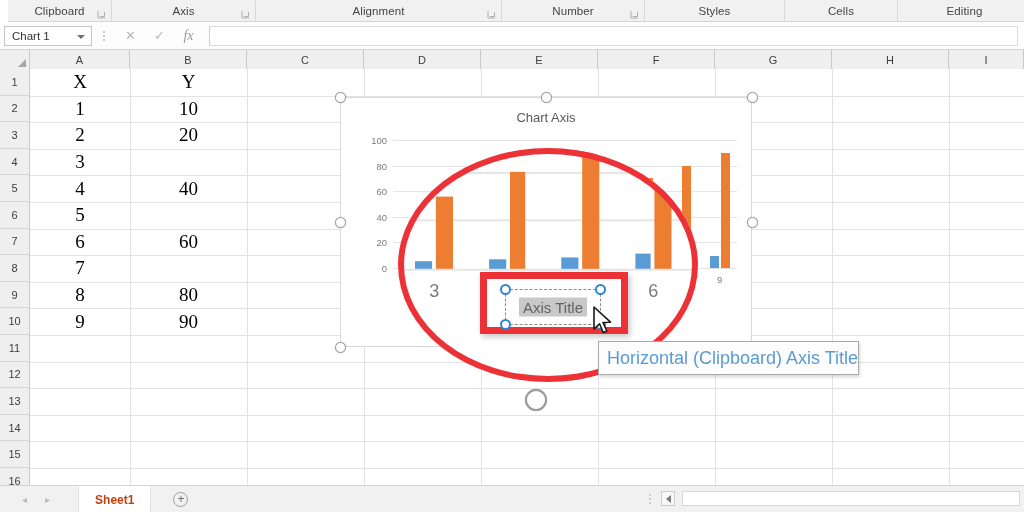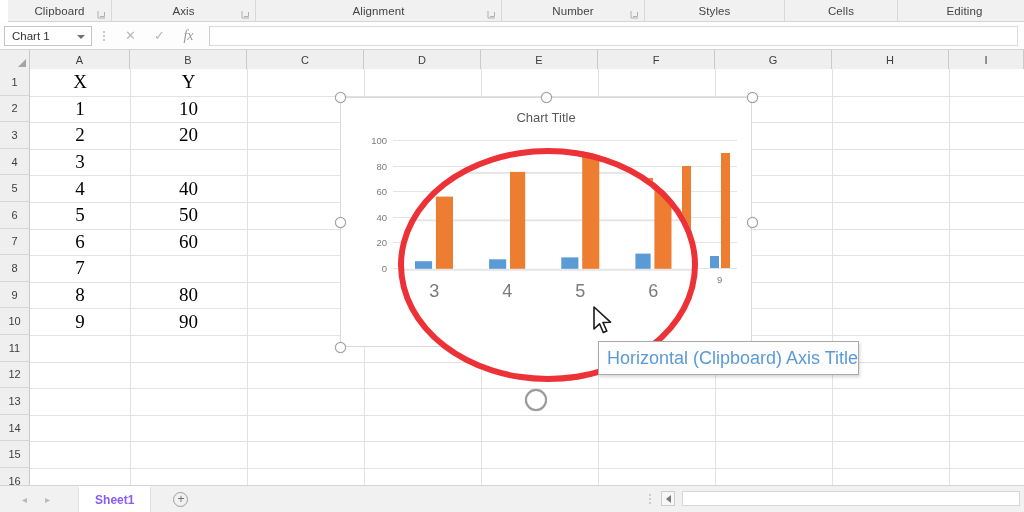--- a/index.html
+++ b/index.html
@@ -225,21 +225,21 @@
   .tabbar {
     position: absolute; left: 0; top: 485px; width: 1024px; height: 27px;
     background: #f1f1f1; border-top: 1px solid #d4d4d4;
     display: flex; align-items: center;
   }
   .navarrows { display: flex; align-items: center; gap: 18px; margin-left: 22px; }
   .navarrows span { color: #b9b9b9; font-size: 10px; }
   .sheet-tab {
     margin-left: 28px; height: 26px; padding: 0 16px;
     display: flex; align-items: center;
-    font-size: 12px; font-weight: bold; color: #8b5cf6;
+    font-size: 12px; font-weight: bold; color: #c2410c;
     background: #ffffff; border-top: 2px solid #ffffff;
     border-left: 1px solid #e1e1e1; border-right: 1px solid #e1e1e1;
   }
   .addsheet {
     margin-left: 22px; width: 15px; height: 15px; border-radius: 50%;
     border: 1px solid #9e9e9e; color: #6f6f6f;
     display: flex; align-items: center; justify-content: center;
     font-size: 12px; line-height: 1;
   }
   .hscroll-wrap {
@@ -382,33 +382,32 @@
         <div class="cell" style="left: 0px; width: 100px; top: 0px;">X</div>
         <div class="cell" style="left: 100px; width: 117px; top: 0px;">Y</div>
         <div class="cell" style="left: 0px; width: 100px; top: 26.6px;">1</div>
         <div class="cell" style="left: 100px; width: 117px; top: 26.6px;">10</div>
         <div class="cell" style="left: 0px; width: 100px; top: 53.2px;">2</div>
         <div class="cell" style="left: 100px; width: 117px; top: 53.2px;">20</div>
         <div class="cell" style="left: 0px; width: 100px; top: 79.8px;">3</div>
         <div class="cell" style="left: 0px; width: 100px; top: 106.4px;">4</div>
         <div class="cell" style="left: 100px; width: 117px; top: 106.4px;">40</div>
         <div class="cell" style="left: 0px; width: 100px; top: 133px;">5</div>
-        <div class="cell" style="left: 100px; width: 117px; top: 133px;">50</div>
         <div class="cell" style="left: 0px; width: 100px; top: 159.6px;">6</div>
         <div class="cell" style="left: 100px; width: 117px; top: 159.6px;">60</div>
         <div class="cell" style="left: 0px; width: 100px; top: 186.2px;">7</div>
         <div class="cell" style="left: 0px; width: 100px; top: 212.8px;">8</div>
         <div class="cell" style="left: 100px; width: 117px; top: 212.8px;">80</div>
         <div class="cell" style="left: 0px; width: 100px; top: 239.4px;">9</div>
         <div class="cell" style="left: 100px; width: 117px; top: 239.4px;">90</div>
       </div>
   </div>
 
   <div class="chart-obj">
-    <div class="chart-title">Chart Title</div>
+    <div class="chart-title">Chart Axis</div>
     <div class="plot" id="plotArea">
         <div class="gridline" style="top: 128px;"></div>
         <div class="ylab" style="top: 128px;">0</div>
         <div class="gridline" style="top: 102.4px;"></div>
         <div class="ylab" style="top: 102.4px;">20</div>
         <div class="gridline" style="top: 76.8px;"></div>
         <div class="ylab" style="top: 76.8px;">40</div>
         <div class="gridline" style="top: 51.2px;"></div>
         <div class="ylab" style="top: 51.2px;">60</div>
         <div class="gridline" style="top: 25.6px;"></div>
@@ -493,20 +492,29 @@
             <span class="lgsw" style="background: rgb(237, 125, 49);"></span>
             <span>Series2</span>
           </div>
         </div>
     </div>
   </div>
 
   <div class="chandle" style="left:525px; top:389px; width:22px; height:22px; border-width:2.6px;"></div>
   <div class="mag-ring"></div>
 
+  <div class="axis-sel-red">
+    <div class="axis-sel-inner">
+      <div class="axis-sel-text">Axis Title</div>
+      <div class="hdl" style="left:-6px;  top:-6px;"></div>
+      <div class="hdl" style="right:-6px; top:-6px;"></div>
+      <div class="hdl" style="left:-6px;  bottom:-6px;"></div>
+      <div class="hdl" style="right:-6px; bottom:-6px;"></div>
+    </div>
+  </div>
 
   <div class="cursor">
     <svg width="22" height="30" viewBox="0 0 22 30">
       <path d="M2,1 L2,23 L7.5,17.8 L11.3,26.5 L14.8,25 L11,16.5 L18.5,16.2 Z" fill="#ffffff" stroke="#1a1a1a" stroke-width="1.6" stroke-linejoin="round"></path>
     </svg>
   </div>
 
   <div class="tip-big">Horizontal (Clipboard) Axis Title</div>
 
   <div class="tabbar">

